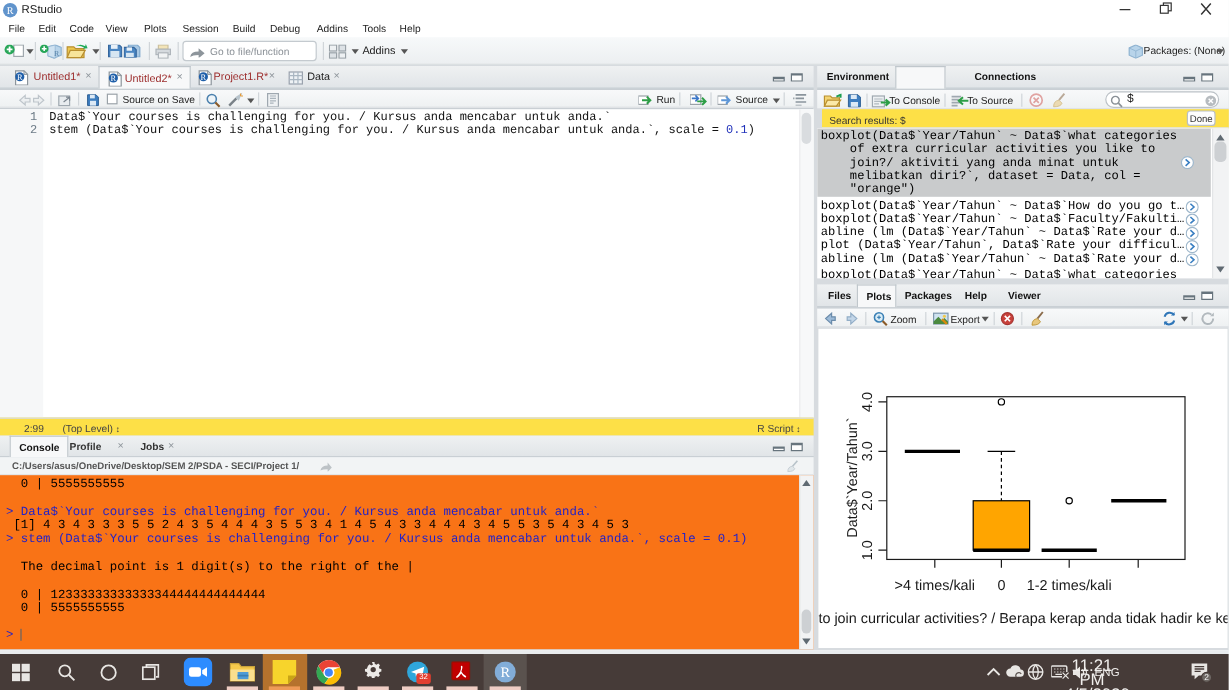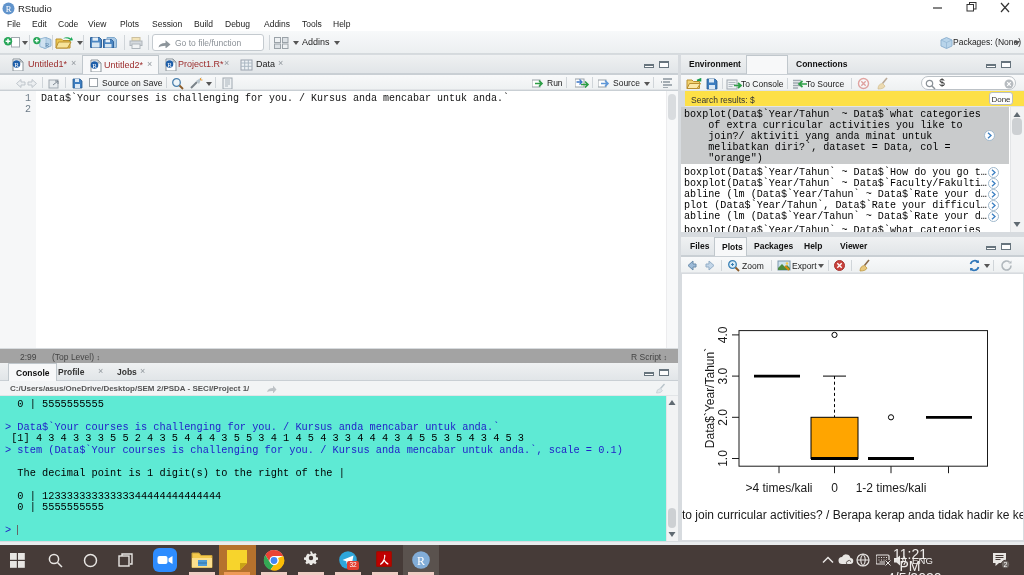--- a/index.html
+++ b/index.html
@@ -26,24 +26,24 @@
 .minmax .mi { position:absolute; width:10px; height:7px; border:1px solid #67747d; background:#fdfdfd; }
 .minmax .mi.b1 { left:0; border-top:2.5px solid #67747d; margin-top:3px; height:4px;}
 .minmax .mi.b2 { left:15px; border-top:2.5px solid #67747d; }
 .ptoolbar { position:absolute; left:0; right:0; background:linear-gradient(#f8f9fa,#eef1f2); border-bottom:1px solid #e0e3e6; font-size:8.5px; color:#333; }
 
 #src-pane { left:0; top:1px; width:678px; height:308px; border:none; background:transparent; }
 #editor { position:absolute; left:0; top:35px; width:678px; height:258px; background:#fff; border-top:1px solid #c9cfd4;}
 #gutter { position:absolute; left:0; top:0; width:36px; height:258px; background:#f6f7f8; }
 #gutter div { position:absolute; right:5px; font-size:10px; color:#6d7b87; font-family:"Liberation Mono",monospace;}
 .codeline { position:absolute; left:41px; font-size:10px; white-space:pre; color:#111; font-family:"Liberation Mono",monospace; }
-#src-status { position:absolute; left:0; top:293px; width:678px; height:15px; background:#a3a3a3; border-top:1px solid #d7dbde; font-size:8.5px; color:#444; }
+#src-status { position:absolute; left:0; top:293px; width:678px; height:15px; background:#fde047; border-top:1px solid #d7dbde; font-size:8.5px; color:#444; }
 
 #console-pane { left:0; top:309px; width:678px; height:178px; border:none; background:transparent;}
-#console-body { position:absolute; left:0; top:33px; width:678px; height:145px; background:#5eead4; }
+#console-body { position:absolute; left:0; top:33px; width:678px; height:145px; background:#f97316; }
 .cline { position:absolute; left:5px; font-size:10.3px; white-space:pre; color:#000; font-family:"Liberation Mono",monospace; }
 .cline.in { color:#2222c8; }
 
 #hist-pane { left:681px; top:1px; width:343px; height:177px; border:none; background:transparent; }
 .hline { position:absolute; left:3px; font-size:10.1px; white-space:pre; color:#000; font-family:"Liberation Mono",monospace; }
 
 #plot-pane { left:681px; top:183px; width:343px; height:304px; border:none; background:transparent; }
 
 .sbtrack { position:absolute; background:#f2f3f4; border-left:1px solid #e3e5e7; }
 .sbthumb { position:absolute; background:#cdd0d3; border-radius:4px; }
@@ -248,20 +248,21 @@
    <svg class="abs" style="left:660px;top:3px" width="12" height="10">
           <path d="M3 1h9M3 4h7M1 4h1M3 7h9M3 10h5" stroke="#8b959d" stroke-width="1.4"></path>
         </svg>
   </div>
   <div id="editor">
    <div id="gutter">
           <div style="top:2px">1</div>
           <div style="top:13px">2</div>
         </div>
    <div class="codeline" style="top:2px">Data$`Your courses is challenging for you. / Kursus anda mencabar untuk anda.`</div>
+   <div class="codeline" style="top:13px">stem (Data$`Your courses is challenging for you. / Kursus anda mencabar untuk anda.`, scale = <span style="color:#2233bb">0.1</span>)</div>
    <div style="position:absolute;left:666px;top:0;width:12px;height:258px;background:#f7f8f9;border-left:1px solid #ececee"></div>
    <div class="sbthumb" style="left:668px;top:3px;width:8px;height:26px;background:#d9dcdf"></div>
   </div>
   <div id="src-status">
    <span class="abs" style="left:20px;top:3px">2:99</span>
    <span class="abs" style="left:52px;top:3px">(Top Level) <span style="font-size:7px">↕</span></span>
    <span class="abs" style="left:631px;top:3px">R Script <span style="font-size:7px">↕</span></span>
   </div>
  </div>
 
@@ -314,21 +315,21 @@
 
  <div class="pane" id="hist-pane">
   <div class="tabstrip" style="height:19px"></div>
   <div class="tab" style="left:1px;width:64px">
         <span class="abs" style="left:7px;top:4px;color:#111;font-weight:bold;font-size:8.5px">Environment</span>
       </div>
   <div class="tab sel" style="left:65px;width:42px">
         <span class="abs" style="left:8px;top:21px;color:#111;font-weight:normal;font-size:8.5px">History</span>
       </div>
   <div class="tab" style="left:107px;width:64px">
-        <span class="abs" style="left:8px;top:4px;color:#111;font-weight:bold;font-size:8.5px">Connections</span>
+        <span class="abs" style="left:24px;top:4px;color:#111;font-weight:bold;font-size:8.5px">Connections</span>
       </div>
   <div class="minmax" style="left:305px;top:6px">
         <span class="mi b1"></span>
         <span class="mi b2"></span>
       </div>
   <div class="ptoolbar" style="top:19px;height:17px;border-top:1px solid #c9cfd4">
    <svg class="abs" style="left:5px;top:3px" width="16" height="12">
           <path d="M1 2 h5 l1.5 1.5 h6 v7 H1 z" fill="#f3d472" stroke="#b98f2f"></path>
           <path d="M1 10.5 l2.5-5 h11 l-3.5 5 z" fill="#fbe9a8" stroke="#b98f2f"></path>
           <path d="M11 2.5 l3.5-1.5 v2.5" fill="none" stroke="#1d9e50" stroke-width="1.6"></path>

